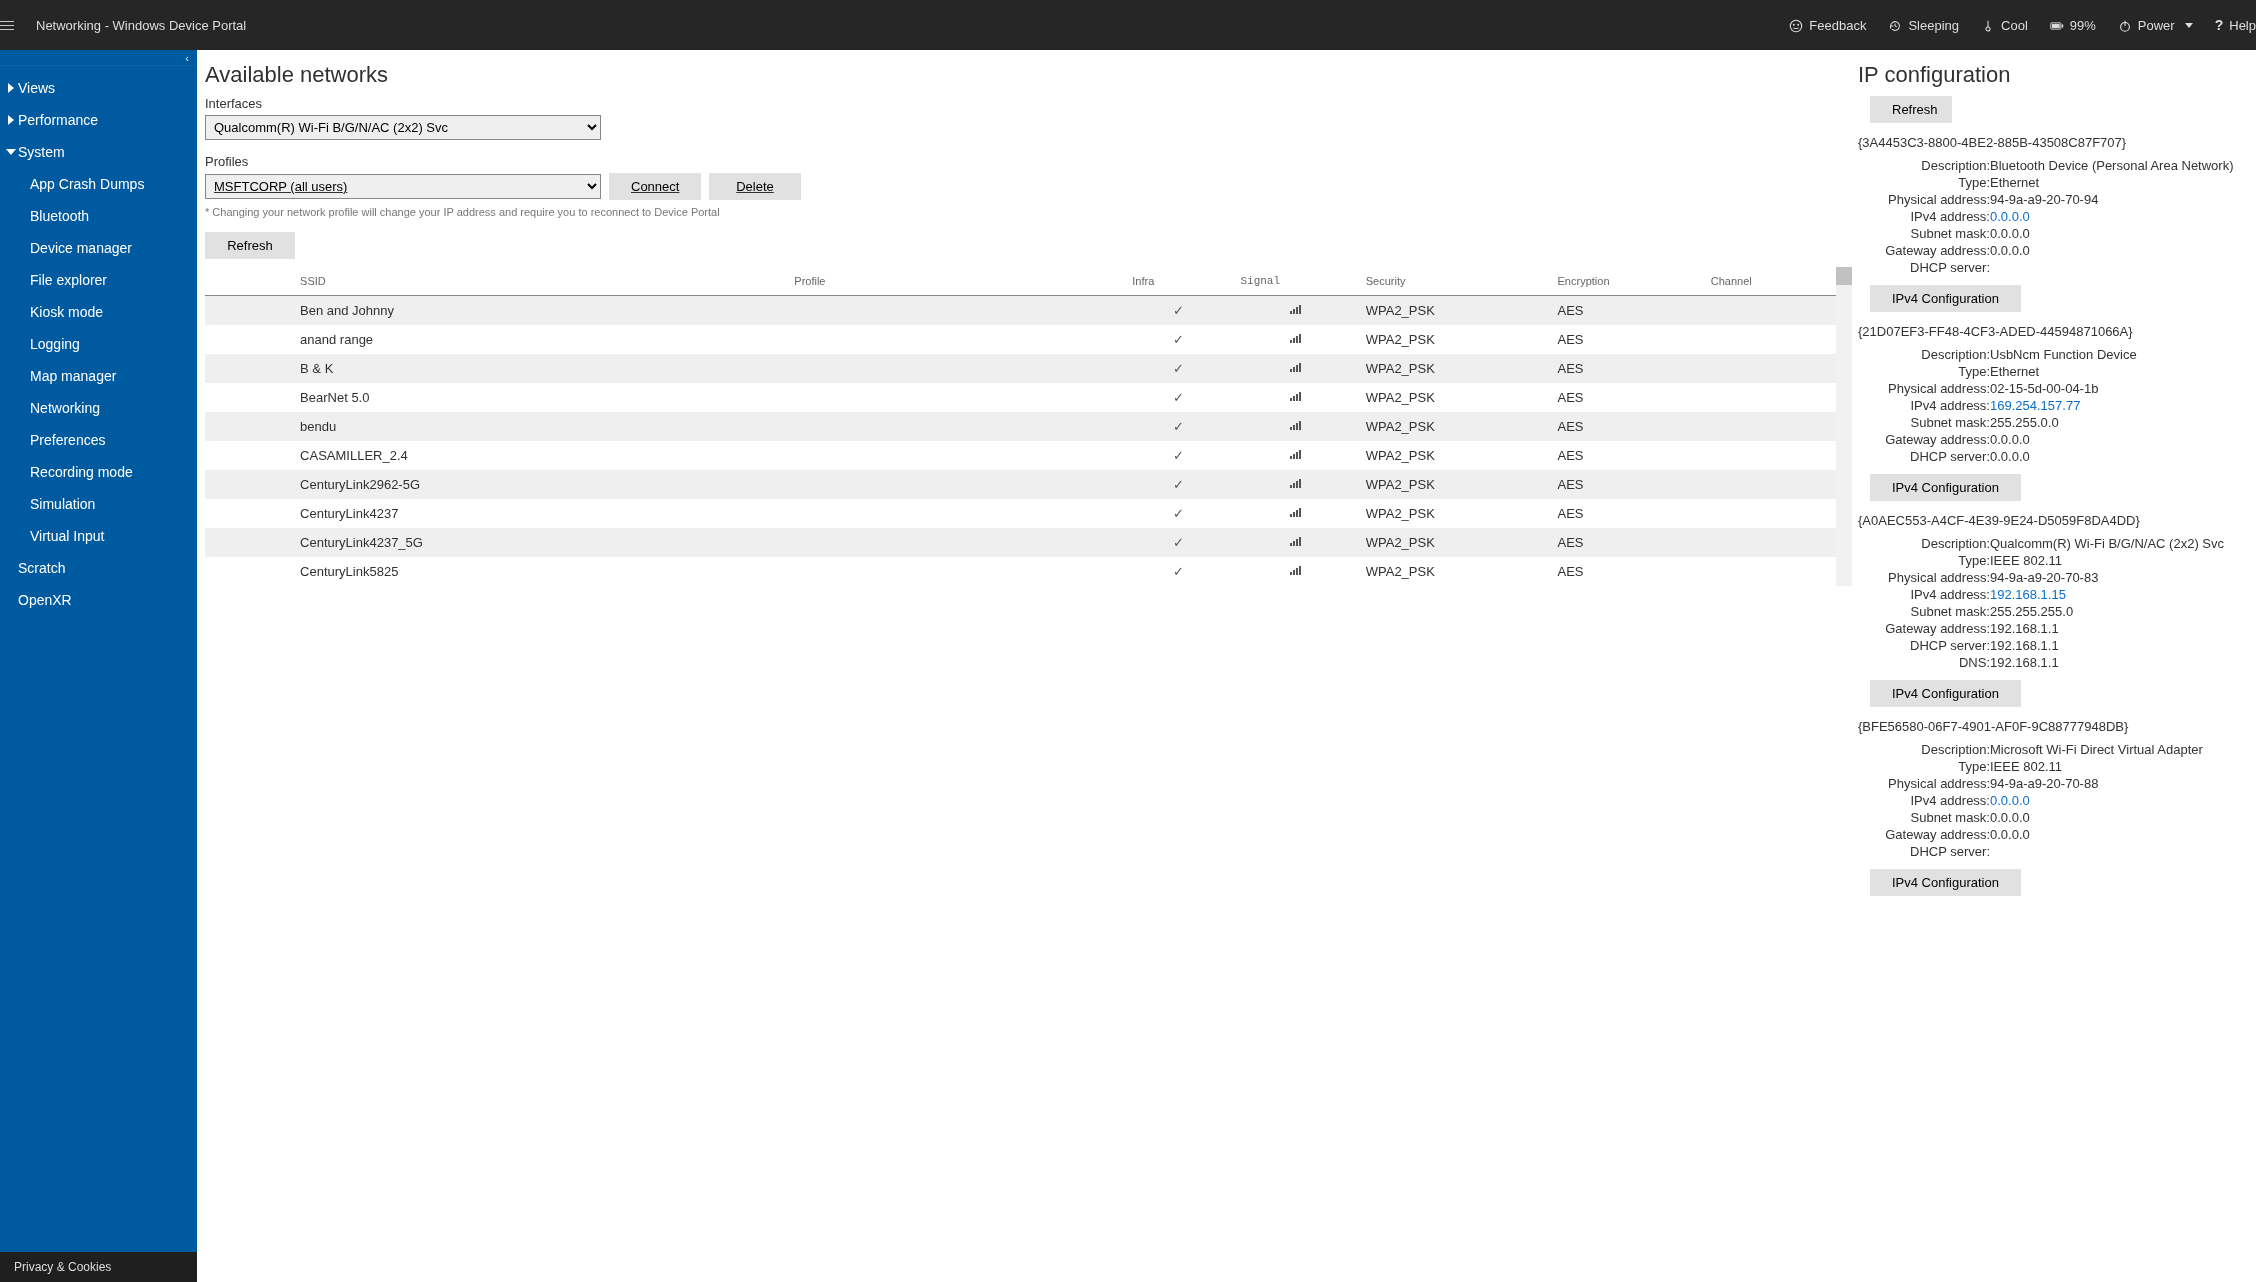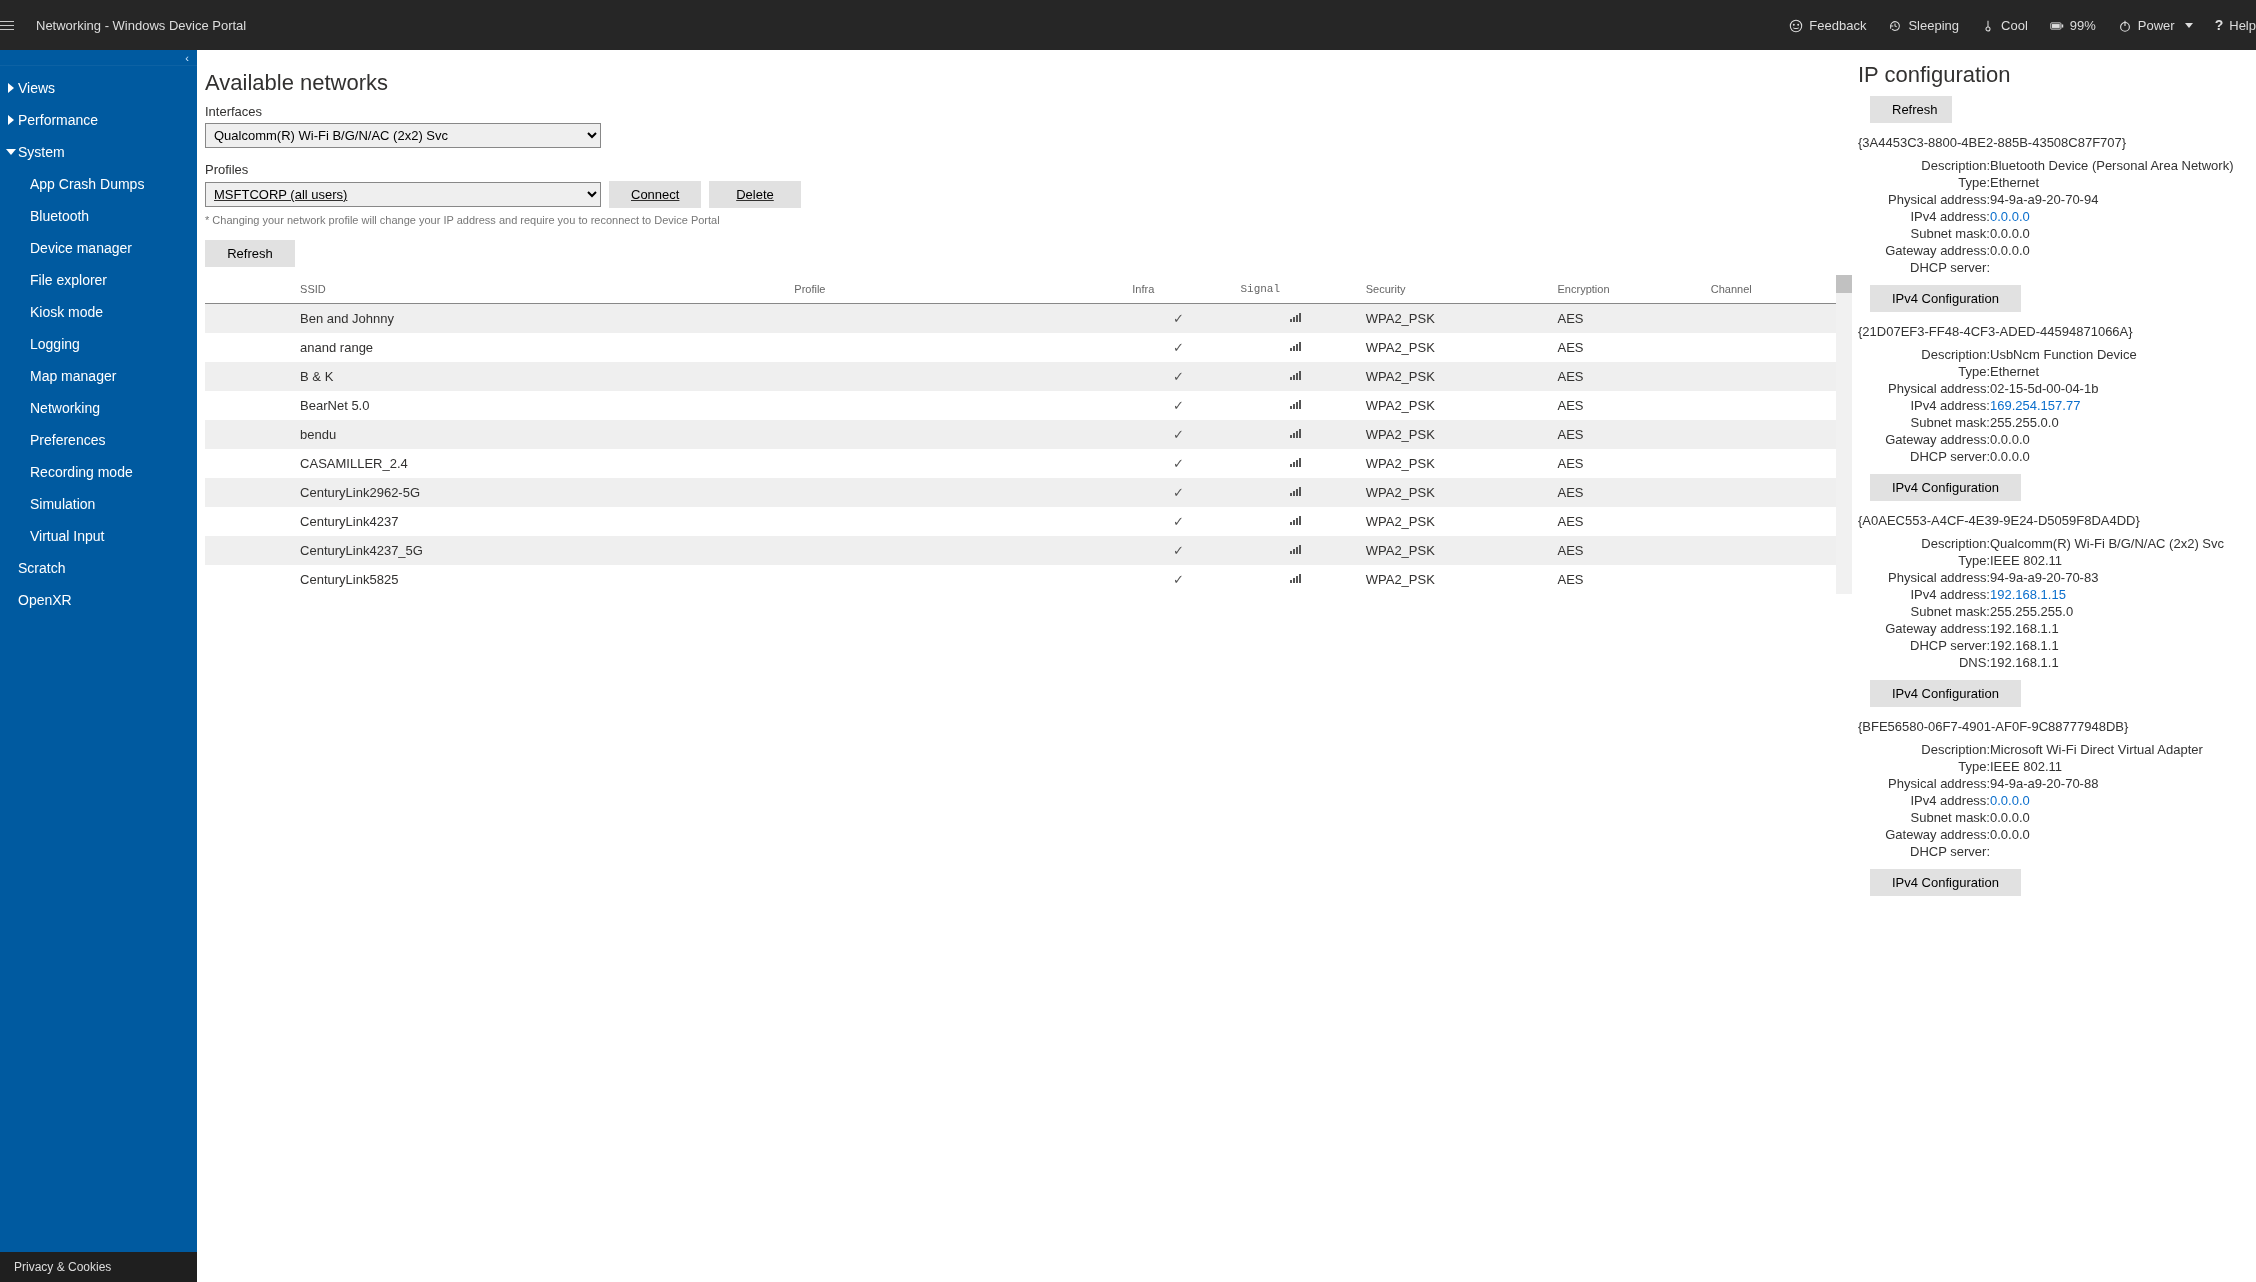--- a/index.html
+++ b/index.html
@@ -21,21 +21,21 @@
   .collapse-hdl { height:16px; background:#005aa0; border-bottom:1px solid rgba(255,255,255,0.05); position:relative; }
   .collapse-hdl .chev { position:absolute; right:8px; top:2px; color:#d0e8ff; font-size:11px; cursor:pointer;}
   .nav { padding:6px 10px 0 8px; }
   .nav .top-item { padding:8px 8px 8px 0; cursor:pointer; display:flex; align-items:center; gap:4px; }
   .nav .indent { padding-left:22px; }
   .nav .tri { width:0;height:0;border-top:5px solid transparent;border-bottom:5px solid transparent;border-left:6px solid #fff; display:inline-block;}
   .nav .tri.open { transform:rotate(90deg); }
   .sidebar .footer { margin-top:auto; background:#1f1f1f; color:#ddd; font-size:12px; padding:8px 14px; }
   
   .main { flex:1; display:flex; min-width:0; }
-  .center { flex:1; padding:10px 18px 0 8px; min-width:0; overflow:hidden;margin-top:8px;}
+  .center { flex:1; padding:10px 18px 0 8px; min-width:0; overflow:hidden;}
   .right-pane { width:400px; padding:10px 0 0 2px; overflow-y:auto; border-left:0; position:relative;}
   h1 { font-size:22px; font-weight:400; margin:2px 0 8px 0; }
   .lbl { font-size:13px; margin:6px 0 4px 0; }
   select.wide { width:396px; height:25px; border:1px solid #888; font-size:13px; padding:2px 4px; }
   .row { display:flex; gap:8px; align-items:center; margin-top:3px;text-decoration:underline;}
   .btn { background:#e1e1e1; border:none; padding:6px 22px; font-size:13px; cursor:pointer; }
   .hint { font-size:11px; color:#777; margin-top:6px; }
   
   .table-wrap { margin-top:8px; position:relative;}
   .net-table { width:100%; border-collapse:collapse; font-size:13px; }

